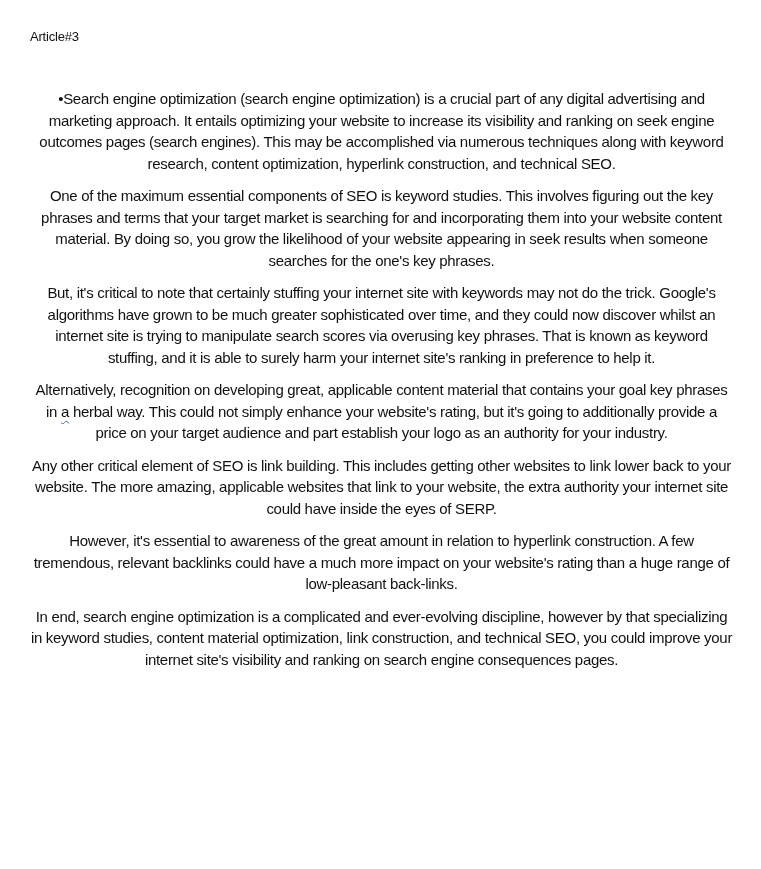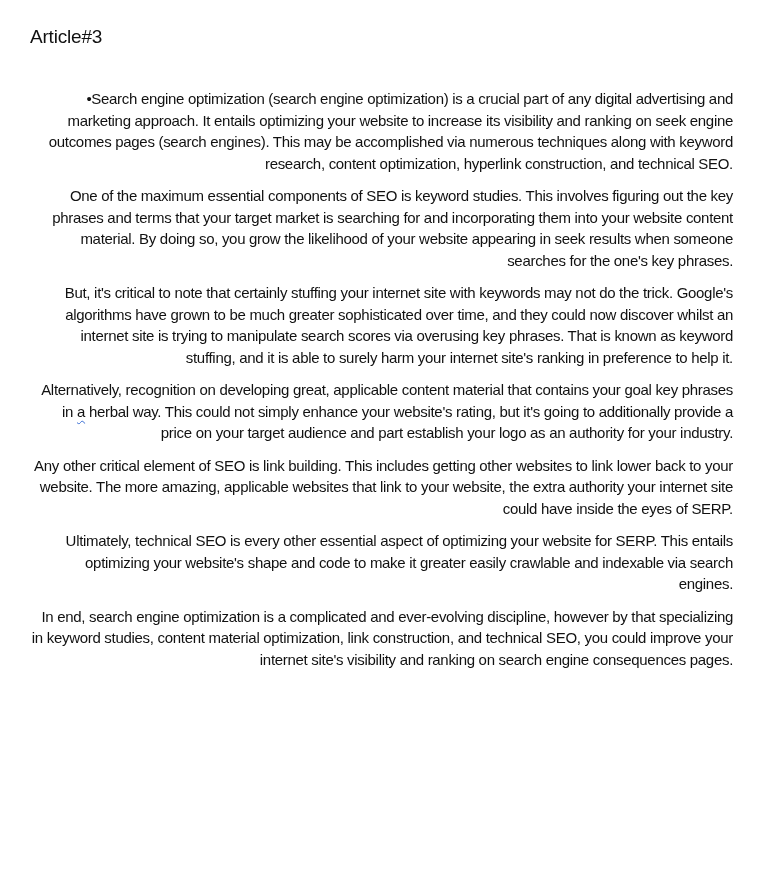--- a/index.html
+++ b/index.html
@@ -20,32 +20,32 @@
     font-family: "Liberation Sans", sans-serif;
     color: var(--text-color);
   }
   .page {
     width: 761px;
     height: 869px;
     padding: 26px 28px 0 30px;
     background: var(--bg-color);
   }
   .doc-title {
-    font-size: 19px;
+    font-size: 13px;
     font-weight: 400;
     line-height: 21px;
     margin: 0 0 41px 0;
     letter-spacing: -0.2px;
   }
   .para {
     font-size: 15px;
     line-height: 21.5px;
     letter-spacing: -0.3px;
     margin: 0 0 11px 0;
-    text-align: right;
+    text-align: center;
   }
   .grammar-flag {
     text-decoration: underline;
     text-decoration-style: wavy;
     text-decoration-color: var(--grammar-color);
     text-decoration-thickness: 1px;
     text-underline-offset: 3px;
   }
 </style>
 </head>
@@ -57,18 +57,18 @@
   <p class="para">•Search engine optimization (search engine optimization) is a crucial part of any digital advertising and marketing approach. It entails optimizing your website to increase its visibility and ranking on seek engine outcomes pages (search engines). This may be accomplished via numerous techniques along with keyword research, content optimization, hyperlink construction, and technical SEO.</p>
 
   <p class="para">One of the maximum essential components of SEO is keyword studies. This involves figuring out the key phrases and terms that your target market is searching for and incorporating them into your website content material. By doing so, you grow the likelihood of your website appearing in seek results when someone searches for the one's key phrases.</p>
 
   <p class="para">But, it's critical to note that certainly stuffing your internet site with keywords may not do the trick. Google's algorithms have grown to be much greater sophisticated over time, and they could now discover whilst an internet site is trying to manipulate search scores via overusing key phrases. That is known as keyword stuffing, and it is able to surely harm your internet site's ranking in preference to help it.</p>
 
   <p class="para"><span>Alternatively, recognition on developing great, applicable content material that contains your goal key phrases in </span><span class="grammar-flag">a</span><span> herbal way. This could not simply enhance your website's rating, but it's going to additionally provide a price on your target audience and part establish your logo as an authority for your industry.</span></p>
 
   <p class="para">Any other critical element of SEO is link building. This includes getting other websites to link lower back to your website. The more amazing, applicable websites that link to your website, the extra authority your internet site could have inside the eyes of SERP.</p>
 
+  <p class="para">However, it's essential to awareness of the great amount in relation to hyperlink construction. A few tremendous, relevant backlinks could have a much more impact on your website's rating than a huge range of low-pleasant back-links.</p>
 
-  <p class="para">Ultimately, technical SEO is every other essential aspect of optimizing your website for SERP. This entails optimizing your website's shape and code to make it greater easily crawlable and indexable via search engines.</p>
 
 
   <p class="para">In end, search engine optimization is a complicated and ever-evolving discipline, however by that specializing in keyword studies, content material optimization, link construction, and technical SEO, you could improve your internet site's visibility and ranking on search engine consequences pages.</p>
 </div>
 
 </body></html>

